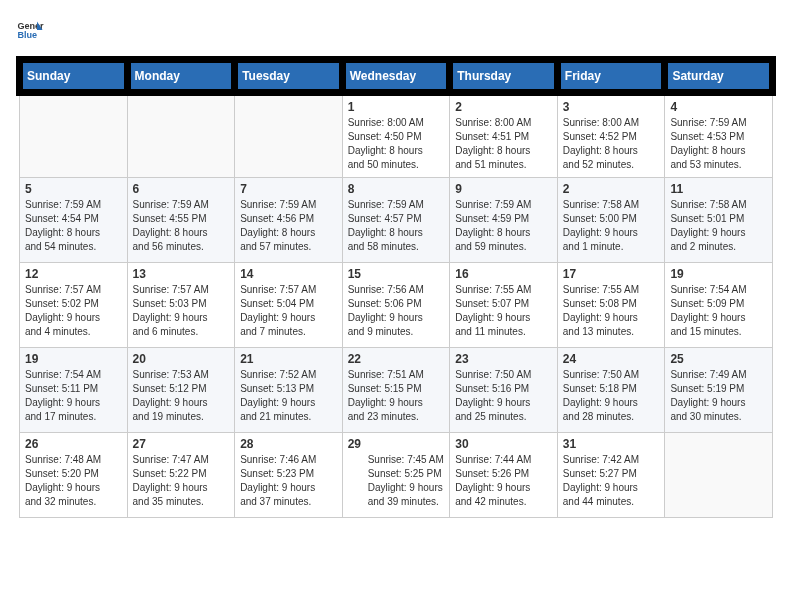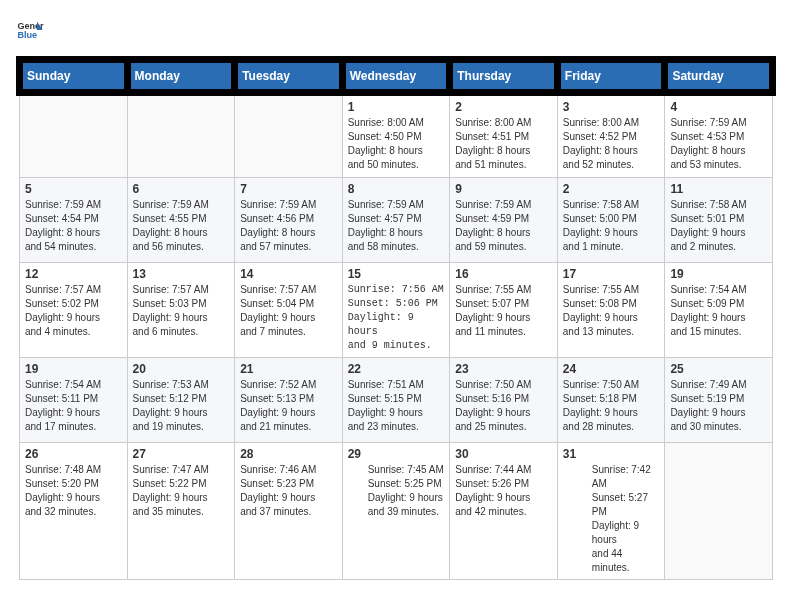--- a/index.html
+++ b/index.html
@@ -209,21 +209,21 @@
         </td>
         <td>
           <div class="day-number">14</div>
           <div class="day-info" style="white-space: pre-line;">Sunrise: 7:57 AM
 Sunset: 5:04 PM
 Daylight: 9 hours
 and 7 minutes.</div>
         </td>
         <td>
           <div class="day-number">15</div>
-          <div class="day-info" style="white-space: pre-line; font-family: Liberation Mono, monospace;">Sunrise: 7:56 AM
+          <div class="day-info" style="white-space: pre-line;">Sunrise: 7:56 AM
 Sunset: 5:06 PM
 Daylight: 9 hours
 and 9 minutes.</div>
         </td>
         <td>
           <div class="day-number">16</div>
           <div class="day-info" style="white-space: pre-line;">Sunrise: 7:55 AM
 Sunset: 5:07 PM
 Daylight: 9 hours
 and 11 minutes.</div>
@@ -325,21 +325,21 @@
         </td>
         <td>
           <div class="day-number">30</div>
           <div class="day-info" style="white-space: pre-line;">Sunrise: 7:44 AM
 Sunset: 5:26 PM
 Daylight: 9 hours
 and 42 minutes.</div>
         </td>
         <td>
           <div class="day-number">31</div>
-          <div class="day-info" style="white-space: pre-line; margin-left: 29px;">Sunrise: 7:42 AM
+          <div class="day-info" style="white-space: pre-line;">Sunrise: 7:42 AM
 Sunset: 5:27 PM
 Daylight: 9 hours
 and 44 minutes.</div>
         </td>
         <td class="empty-cell"></td>
       </tr>
     </tbody>
 </table>
 
 </body></html>

